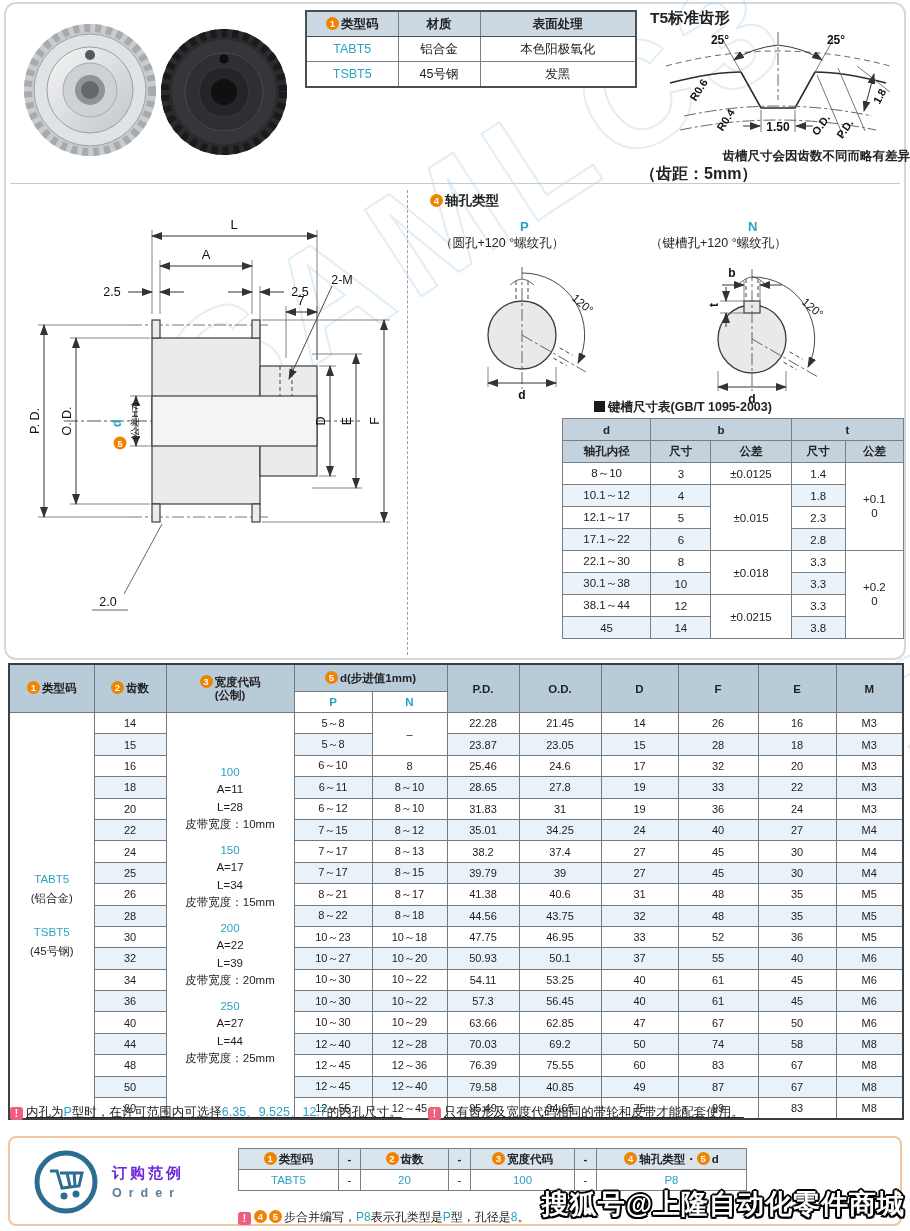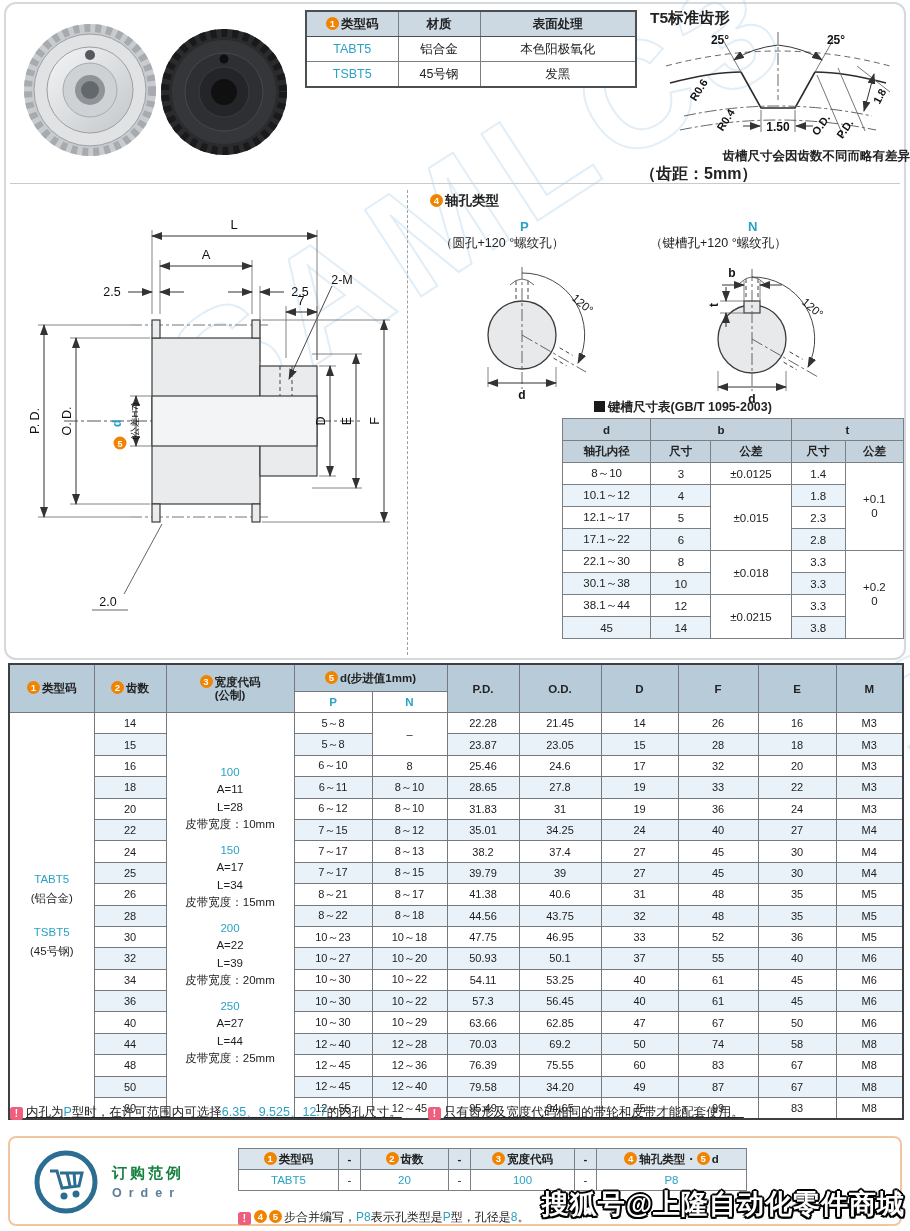--- a/index.html
+++ b/index.html
@@ -60,21 +60,21 @@
   .typecell div:empty{height:14px;}
   .widthcell div{line-height:1.5;}
   .widthcell div:empty{height:9px;}
 
   
   .notes{position:absolute;left:10px;top:1104px;width:896px;font-size:12.5px;z-index:2;display:flex;gap:26px;white-space:nowrap;text-decoration:underline;}
 
   
   .order-box{position:absolute;left:8px;top:1136px;width:890px;height:86px;border:2px solid #f2c6a0;
              border-radius:8px;background:#fff;z-index:2;}
-  .order-title{position:absolute;left:102px;top:26px;font-size:15px;font-weight:bold;color:#15803d;letter-spacing:3px;}
+  .order-title{position:absolute;left:102px;top:26px;font-size:15px;font-weight:bold;color:#6d28d9;letter-spacing:3px;}
   .order-subtitle{position:absolute;left:102px;top:48px;font-size:12.5px;font-weight:bold;color:#5d7d96;letter-spacing:7px;}
   .order-table{position:absolute;left:228px;top:10px;border-collapse:collapse;table-layout:fixed;font-size:11.5px;border:1.5px solid #55595d;}
   .order-table th,.order-table td{border:1px solid #7a7f84;text-align:center;height:20px;padding:0 2px;}
   .order-table th{background:#d9e4ec;font-weight:bold;}
   .order-note{position:absolute;left:228px;top:71px;font-size:12px;}
 
   .footer-mark{position:absolute;right:5px;top:1186px;font-size:27px;font-weight:900;color:#fff;z-index:5;letter-spacing:1px;
      text-shadow:-2px 0 #000,2px 0 #000,0 -2px #000,0 2px #000,-1.5px -1.5px #000,1.5px 1.5px #000,-1.5px 1.5px #000,1.5px -1.5px #000;}
 
   svg text{font-family:"Liberation Sans","DejaVu Sans",sans-serif;}
@@ -635,21 +635,21 @@
           <td>60</td>
           <td>83</td>
           <td>67</td>
           <td>M8</td>
         </tr>
         <tr>
           <td class="teal">50</td>
           <td class="teal">12～45</td>
           <td class="teal">12～40</td>
           <td>79.58</td>
-          <td>34.20</td>
+          <td>40.85</td>
           <td>49</td>
           <td>87</td>
           <td>67</td>
           <td>M8</td>
         </tr>
         <tr>
           <td class="teal">60</td>
           <td class="teal">12～55</td>
           <td class="teal">12～45</td>
           <td>95.49</td>

